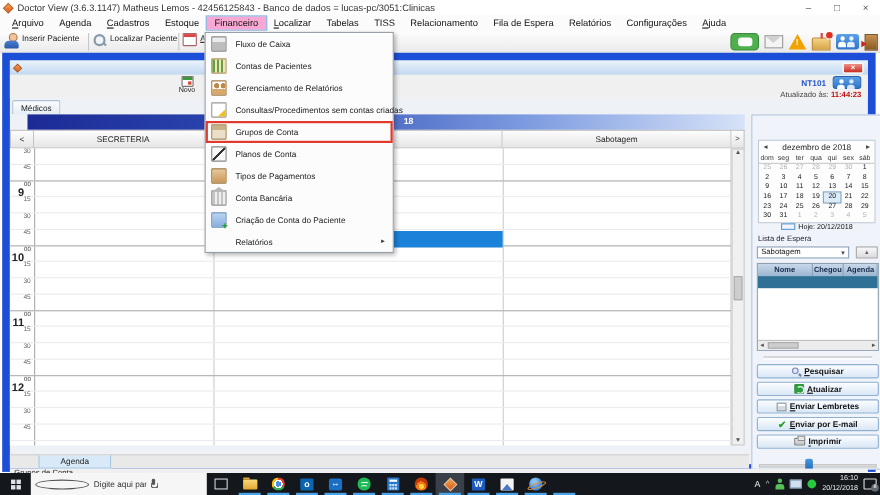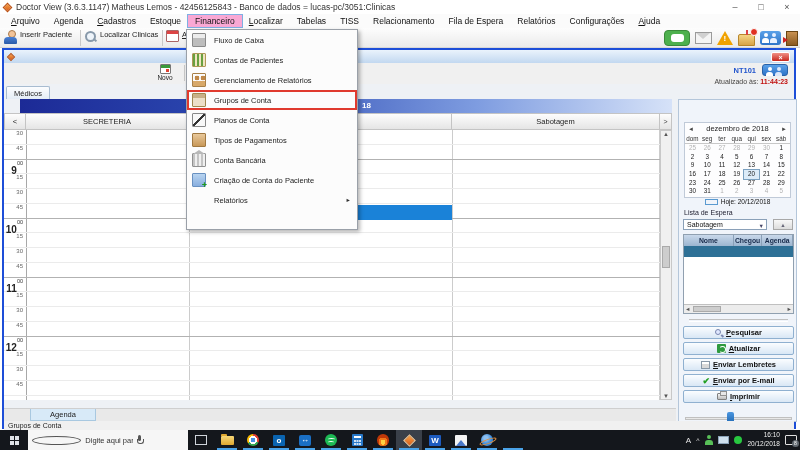--- a/index.html
+++ b/index.html
@@ -36,21 +36,21 @@
 .alert-icon:after{content:"!";position:absolute;left:-1.5px;top:3px;font-size:8px;font-weight:bold;color:#fff}
 .birthday-icon{width:17px;height:12px;background:linear-gradient(#f4d484,#d8a448);border-radius:2px 2px 0 0;border:1px solid #b8862a;position:relative;margin-top:3px}
 .birthday-icon:before{content:"";position:absolute;left:7px;top:-5px;width:2px;height:5px;background:#d44}
 .badge-dot{position:absolute;right:-4px;top:-7px;width:8px;height:8px;border-radius:50%;background:#e03020;border:1px solid #fff}
 .contacts-icon{width:21px;height:14px;background:linear-gradient(#5aa0e8,#2f74c8);border-radius:3px;position:relative}
 .contacts-icon:before{content:"";position:absolute;left:4px;top:2px;width:4px;height:4px;border-radius:50%;background:#fff;box-shadow:8px 0 0 #e8f0ff}
 .contacts-icon:after{content:"";position:absolute;left:2px;top:7px;width:7px;height:5px;border-radius:3px 3px 0 0;background:#fff;box-shadow:8px 0 0 #e8f0ff}
 .exit-icon{width:12px;height:15px;background:linear-gradient(#c89050,#8a5a20);border:1px solid #6a4512;position:relative}
 .exit-icon:before{content:"";position:absolute;left:-4px;top:5px;border-top:3px solid transparent;border-bottom:3px solid transparent;border-left:5px solid #cc2222}
 
-.inner{position:absolute;left:2px;top:48px;width:794px;height:381px;background:#eef1f5;border:2px solid #1d4ed8}
+.inner{position:absolute;left:2px;top:48px;width:794px;height:381px;background:#eef1f5;border:7px solid #1d4ed8}
 .inner-title{position:absolute;left:0;top:0;width:100%;height:13px;background:linear-gradient(#eaf3fc,#c2d8f0);display:flex;align-items:center;padding-left:4px}
 .inner-title .diamond{width:6px;height:6px}
 .close-x{position:absolute;right:4px;top:1.5px;width:19px;height:10px;background:linear-gradient(#f09086,#c8281e);border:1px solid #fff;border-radius:2px;color:#fff;font-size:7px;text-align:center;line-height:9px;font-weight:bold}
 .inner-toolbar{position:absolute;left:0;top:13px;width:100%;height:21px;background:#f0f0f0}
 .novo-btn{position:absolute;left:144px;top:1px;width:34px;height:19px;display:flex;flex-direction:column;align-items:center;font-size:6.5px;color:#222}
 .novo-calendar-icon{width:11px;height:10px;background:linear-gradient(#3a9a3a 0 3px,#fff 3px);border:1px solid #777;border-radius:1px;position:relative}
 .novo-calendar-icon:after{content:"";position:absolute;right:1px;bottom:1px;width:3px;height:3px;background:#d43}
 .itb-sep{position:absolute;left:180px;top:2px;width:1px;height:16px;background:#c8c8c8}
 .hoje-label{position:absolute;left:184px;top:12px;font-size:6.5px;color:#222;white-space:nowrap}
 .nt-code{position:absolute;right:38px;top:3px;font-size:7.5px;font-weight:bold;color:#2255cc}
@@ -234,21 +234,21 @@
         </span>
         <span class="contacts-icon"></span>
         <span class="exit-icon"></span>
       </div>
   <div class="tbbtn" style="left: 4px;">
         <span class="insert-patient-icon"></span>
         <span>Inserir Paciente</span>
       </div>
       <div class="tbbtn" style="left: 84px;">
         <span class="find-patient-icon"></span>
-        <span>Localizar Clinicas</span>
+        <span>Localizar Paciente</span>
       </div>
       <div class="tbbtn" style="left: 166px;">
         <span class="agenda-calendar-icon"></span>
         <span><u>A</u>genda</span>
       </div>
     </div>
 
   <div class="inner">
     <div class="inner-title">
       <span class="diamond"></span>
@@ -538,20 +538,24 @@
         <span>Fluxo de Caixa</span>
       </div>
       <div class="dd-item">
         <span class="mic mi-accounts"></span>
         <span>Contas de Pacientes</span>
       </div>
       <div class="dd-item">
         <span class="mic mi-commissions"></span>
         <span>Gerenciamento de Relatórios</span>
       </div>
+      <div class="dd-item">
+        <span class="mic mi-consults"></span>
+        <span>Consultas/Procedimentos sem contas criadas</span>
+      </div>
       <div class="dd-item redbox">
         <span class="mic mi-groups"></span>
         <span>Grupos de Conta</span>
       </div>
       <div class="dd-item">
         <span class="mic mi-plans"></span>
         <span>Planos de Conta</span>
       </div>
       <div class="dd-item">
         <span class="mic mi-payments"></span>

